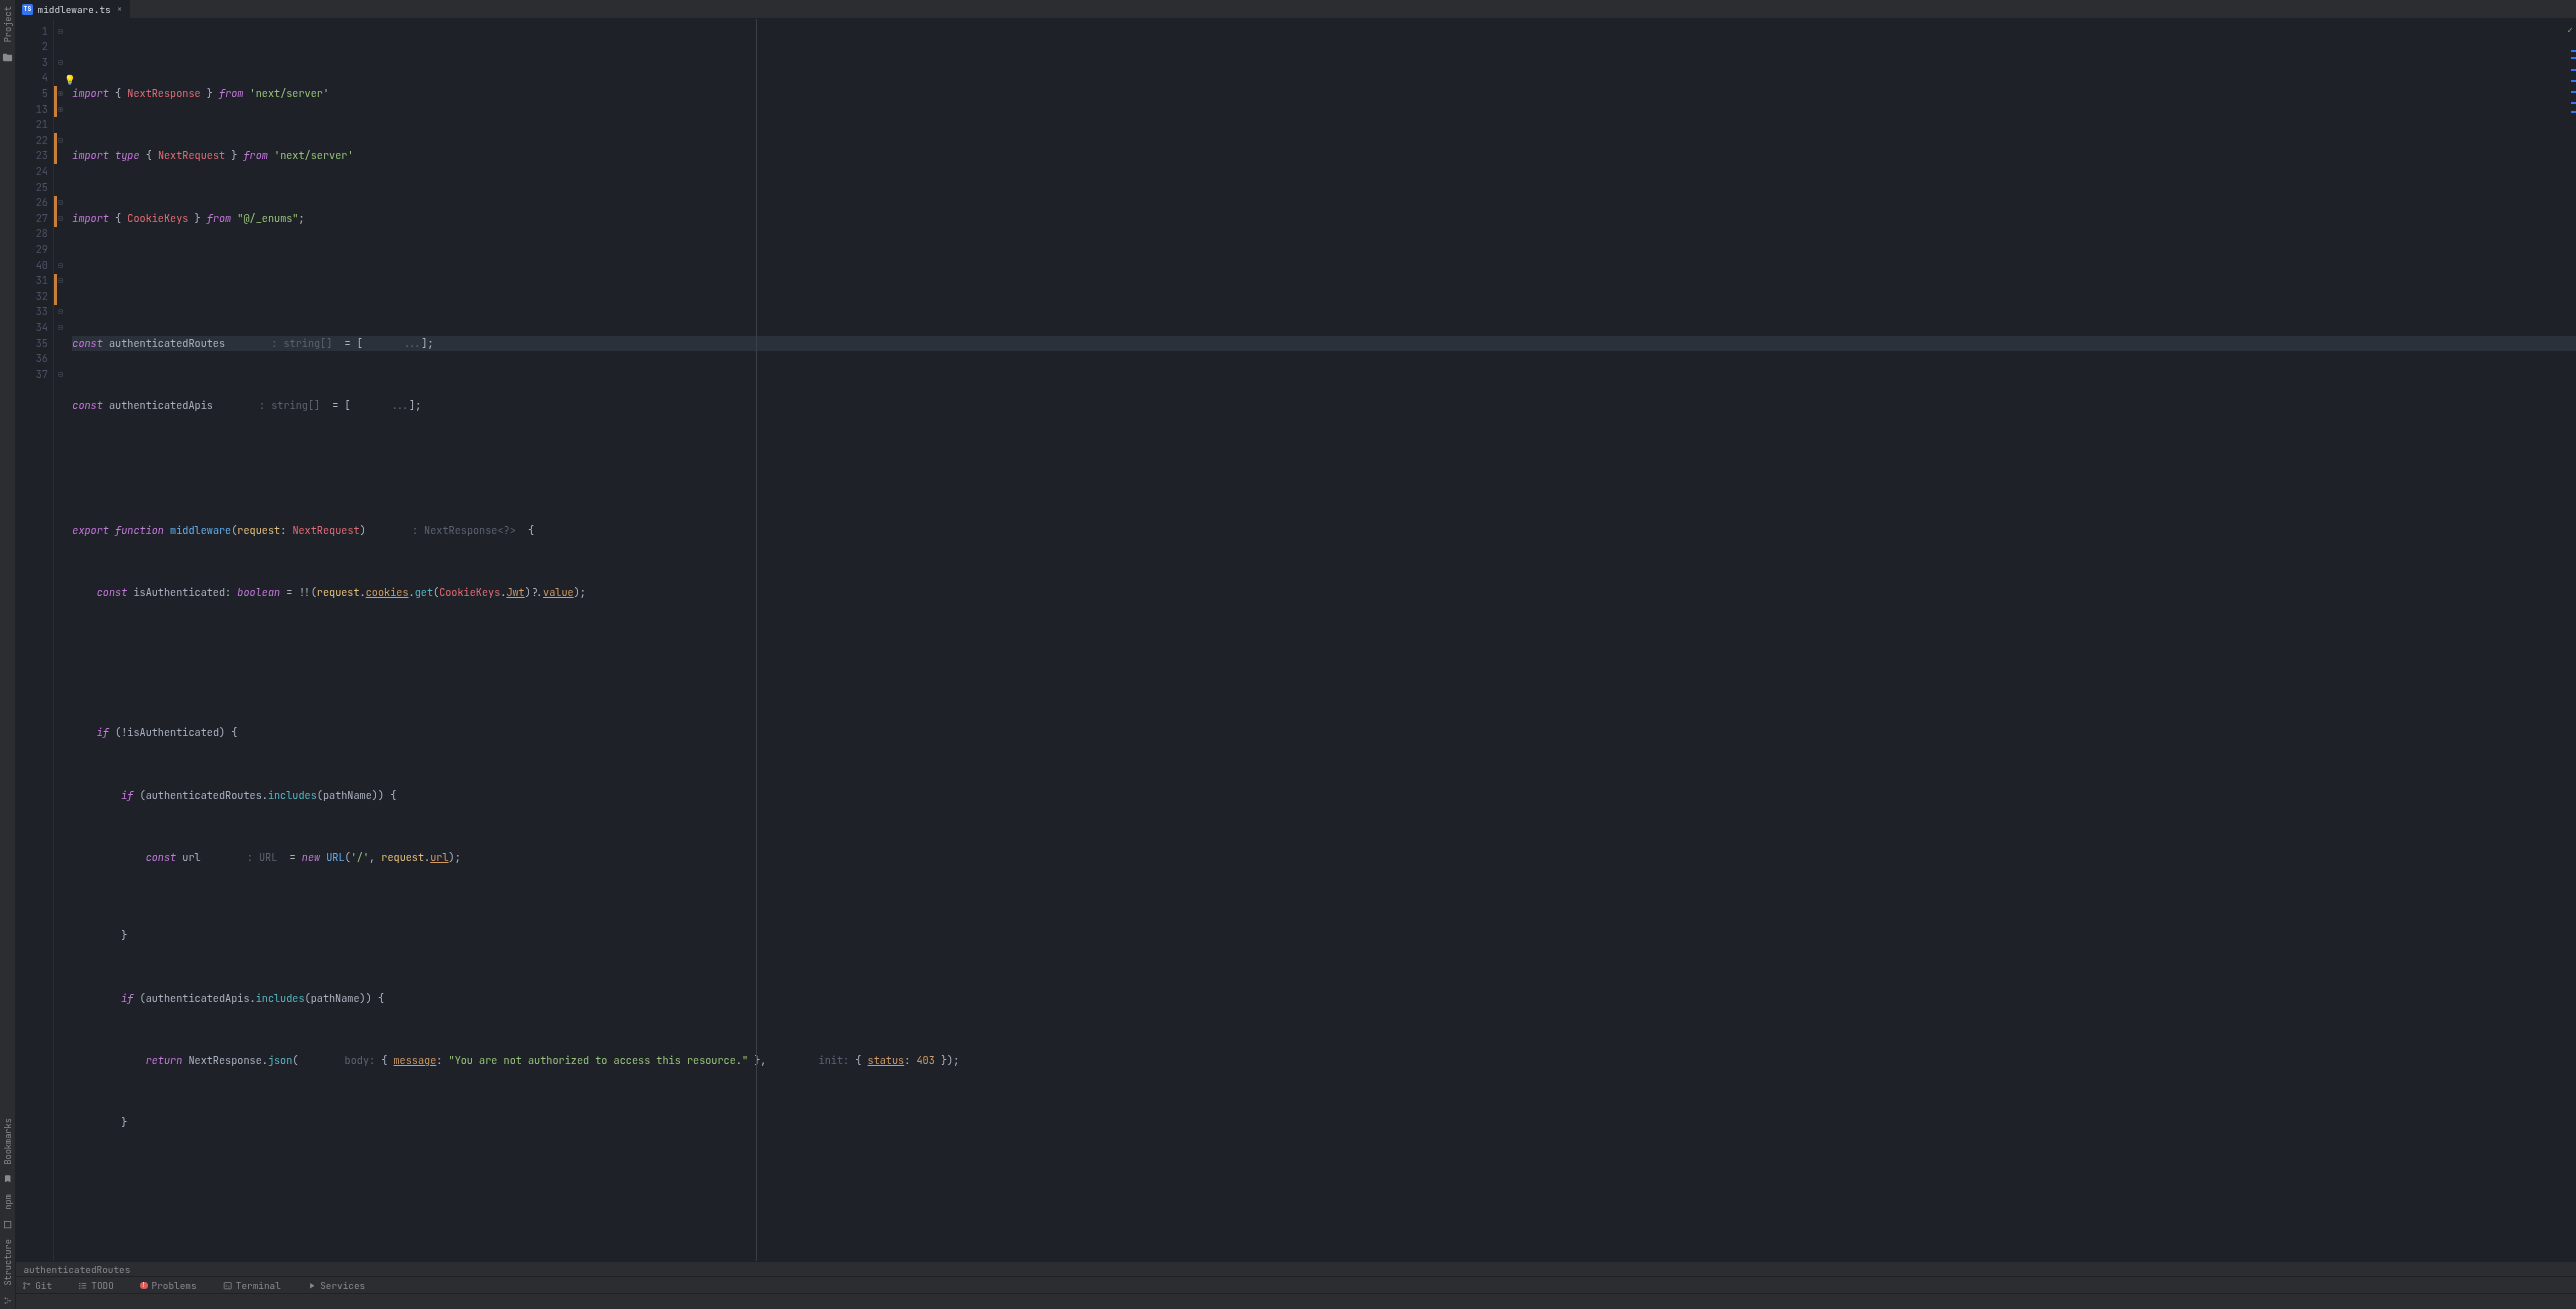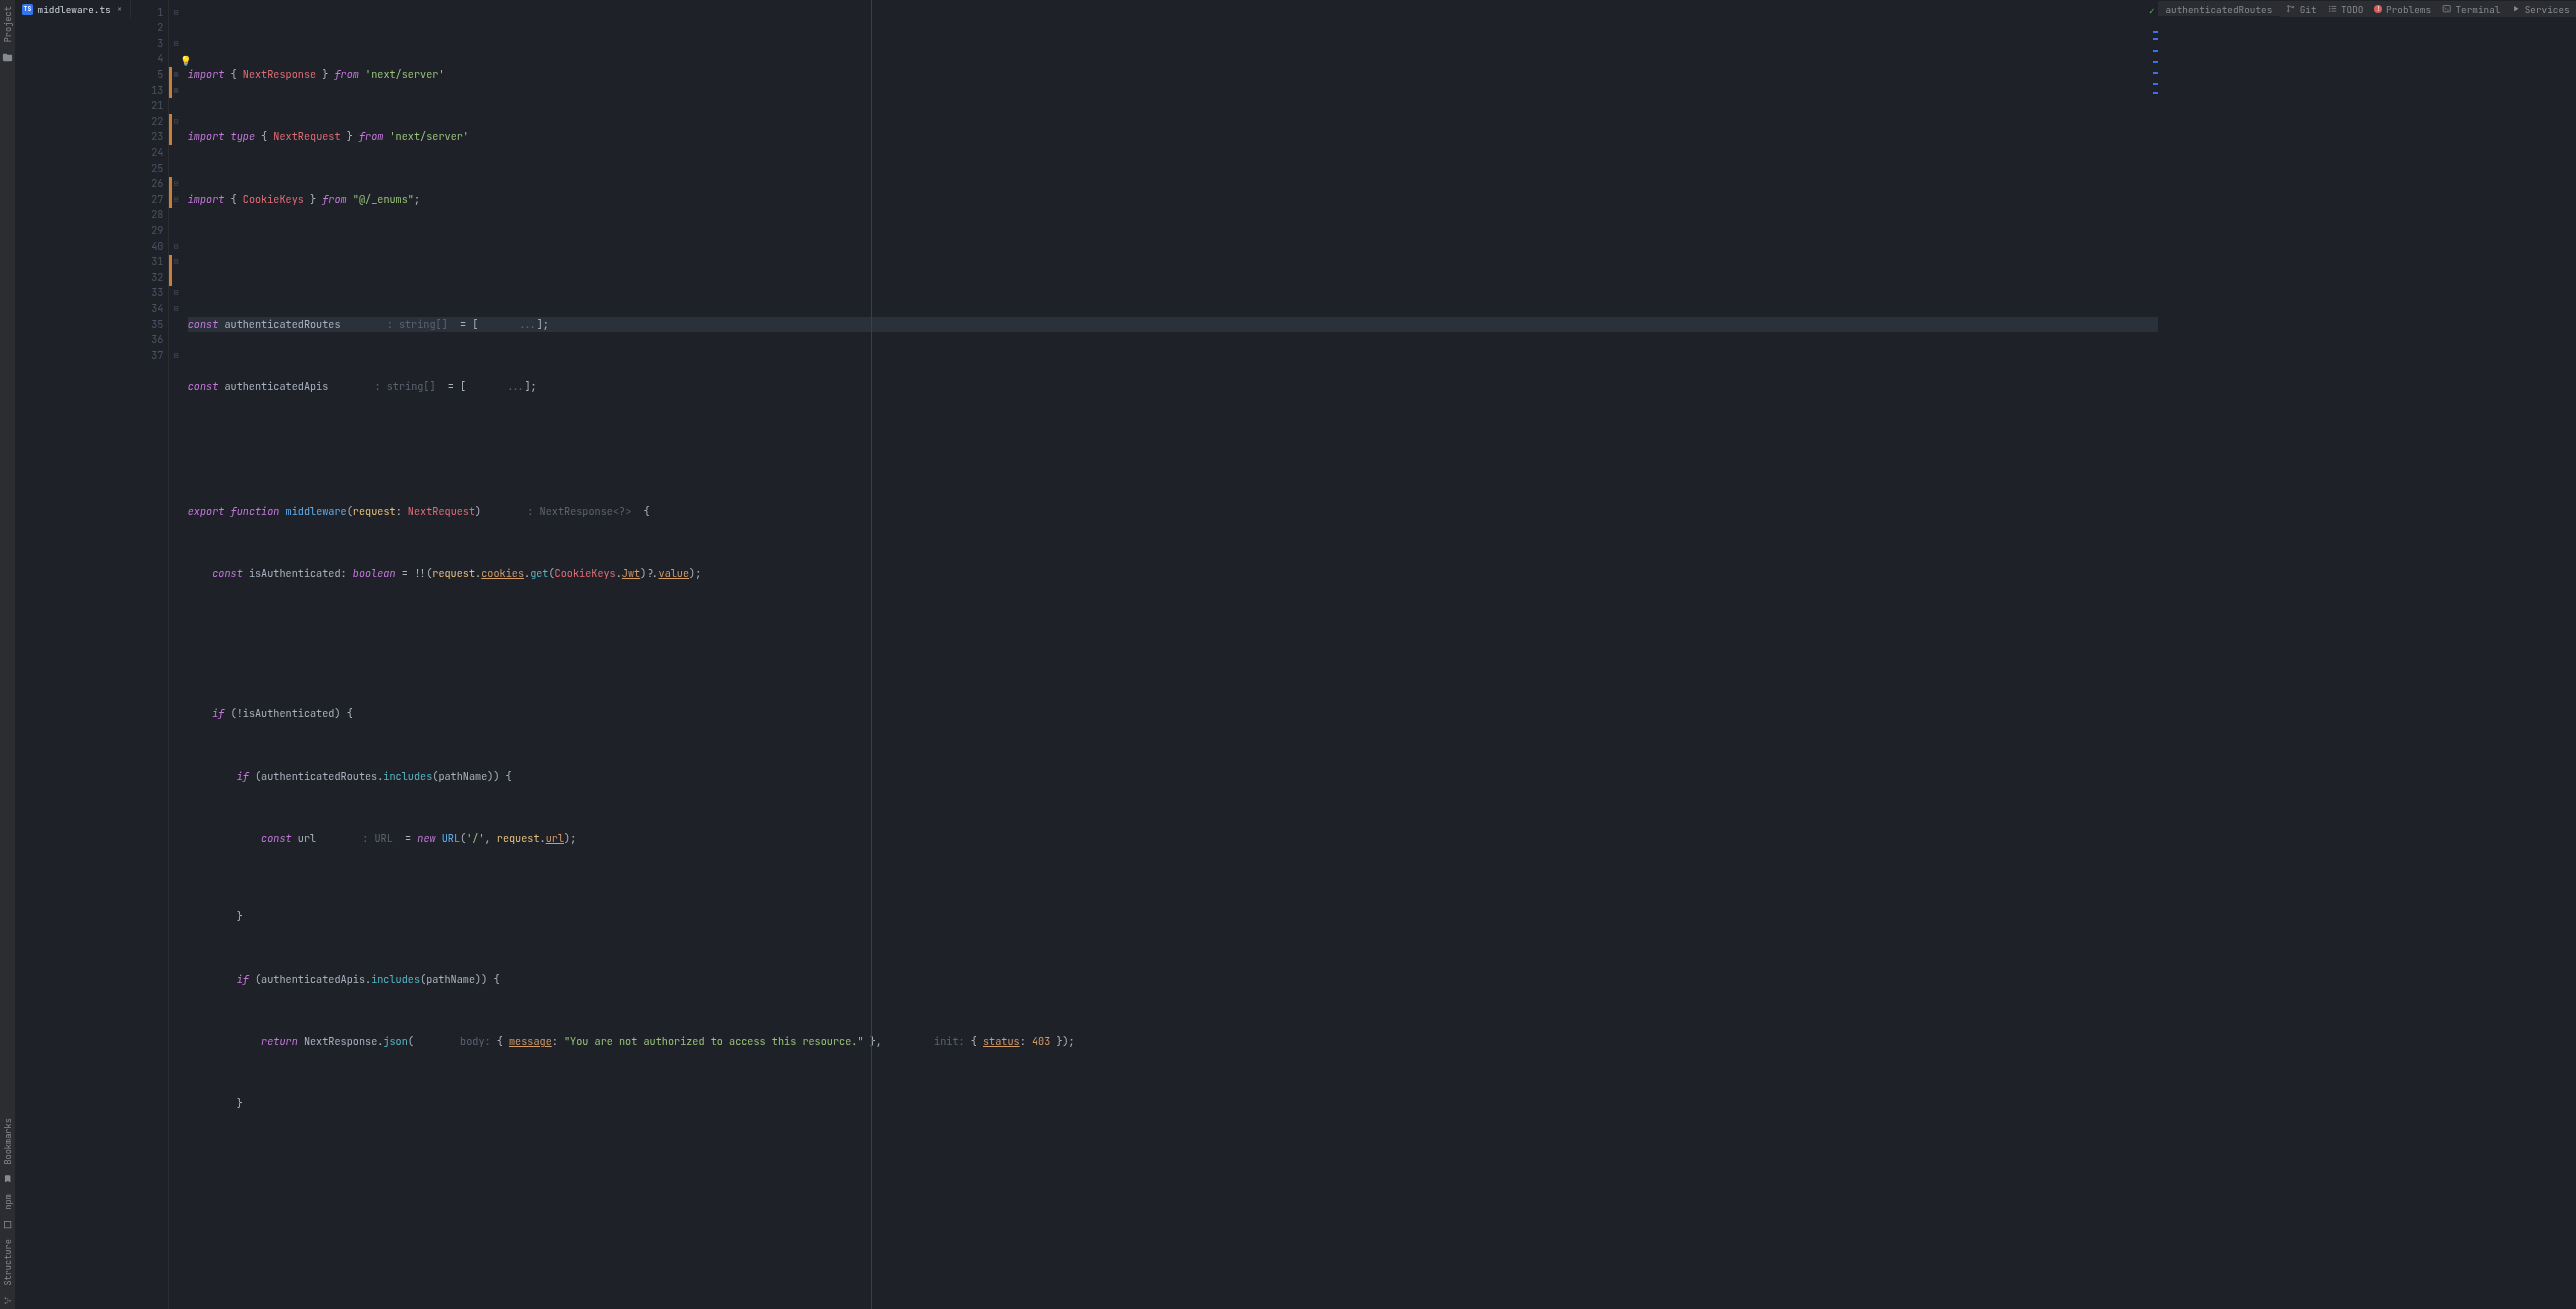--- a/index.html
+++ b/index.html
@@ -53,21 +53,21 @@
   color: #868a91;
   display: flex;
   align-items: center;
   justify-content: center;
 }
 
 
 .main-col {
   flex: 1;
   display: flex;
-  flex-direction: row;
+  flex-direction: column;
   min-width: 0;
 }
 
 
 .tab-bar {
   height: 19px;
   background: #2b2d30;
   display: flex;
   align-items: stretch;
   border-bottom: 0.8px solid #1e2128;
@@ -213,21 +213,21 @@
   padding: 1.6px 7.8px;
   border-top: 0.8px solid #1e2128;
 }
 
 
 .bottom-bar {
   height: 17px;
   background: #2b2d30;
   display: flex;
   align-items: center;
-  gap: 11px;
+  gap: 26px;
   padding: 0 6.3px;
   font-size: 9.4px;
   color: #868a91;
   border-top: 0.8px solid #1e2128;
 }
 .bottom-bar .item {
   display: flex;
   align-items: center;
   gap: 3.9px;
   cursor: pointer;

